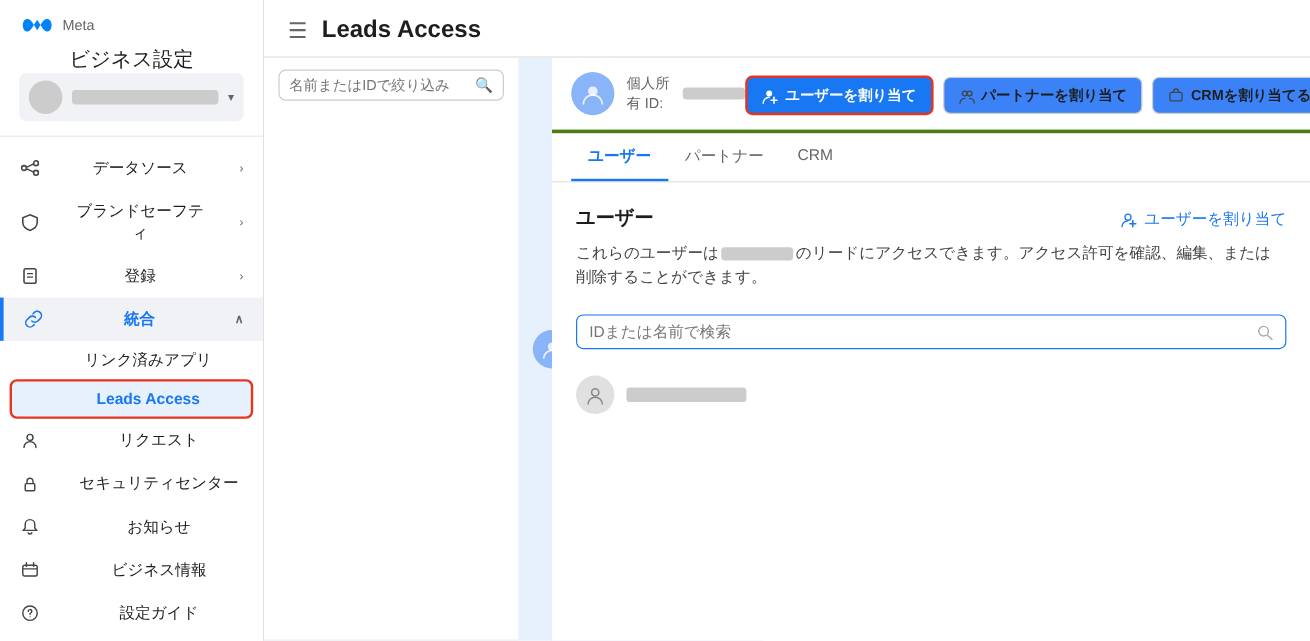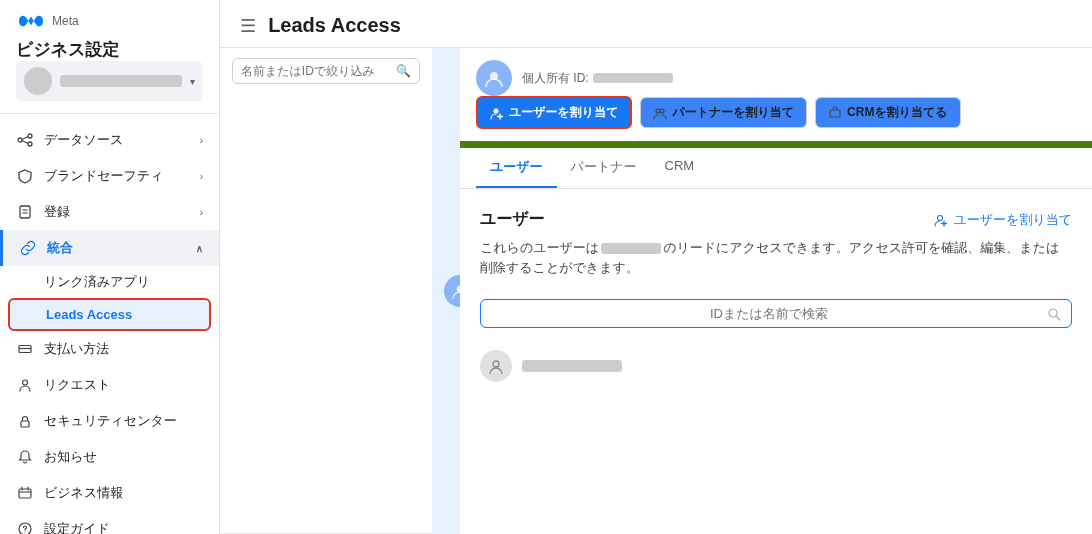--- a/index.html
+++ b/index.html
@@ -1,30 +1,30 @@
 <!DOCTYPE html>
 <html><head>
   <meta charset="utf-8">
   <style>
     * { box-sizing: border-box; margin: 0; padding: 0; }
     body { font-family: -apple-system, BlinkMacSystemFont, 'Segoe UI', sans-serif; font-size: 13px; background: #f0f2f5; display: flex; height: 534px; overflow: hidden; }
 
     
-    .sidebar { width: 220px; background: #fff; border-right: 1px solid #e0e0e0; display: flex; flex-direction: column; height: 534px; overflow-y: auto; flex-shrink: 0; }
+    .sidebar { width: 220px; background: #fff; border-right: 1px solid #e0e0e0; display: flex; flex-direction: column; height: 534px; overflow-y: auto; flex-shrink: 0; text-align: center; }
     .sidebar-header { padding: 12px 16px; border-bottom: 1px solid #e8e8e8; }
     .meta-logo { display: flex; align-items: center; gap: 6px; margin-bottom: 8px; }
     .meta-logo-icon { width: 30px; height: 18px; }
-    .business-title { font-size: 17px; font-weight: 700; color: #1c1e21; }
+    .business-title { font-size: 17px; font-weight: 400; color: #1c1e21; }
     .business-account { display: flex; align-items: center; gap: 8px; padding: 6px 8px; border-radius: 6px; cursor: pointer; background: #f0f2f5; }
     .business-account-avatar { width: 28px; height: 28px; border-radius: 50%; background: #ccc; flex-shrink: 0; }
     .business-account-name { font-size: 12px; color: #444; flex: 1; overflow: hidden; text-overflow: ellipsis; white-space: nowrap; background: #ccc; height: 12px; border-radius: 3px; width: 70px; }
     .business-account-chevron { font-size: 10px; color: #666; }
 
     .nav-section { flex: 1; padding: 8px 0; }
-    .nav-item { display: flex; align-items: center; gap: 10px; padding: 9px 16px; cursor: pointer; border-radius: 0; color: #1c1e21; font-size: 13px; position: relative; }
+    .nav-item { display: flex; align-items: center; gap: 28px; padding: 9px 16px; cursor: pointer; border-radius: 0; color: #1c1e21; font-size: 13px; position: relative; }
     .nav-item.active { color: #1877f2; font-weight: 600; }
     .nav-item-icon { width: 18px; height: 18px; flex-shrink: 0; display: flex; align-items: center; justify-content: center; }
     .nav-item-label { flex: 1; }
     .nav-item-chevron { font-size: 10px; color: #666; }
     .nav-sub-item { padding: 7px 16px 7px 44px; cursor: pointer; color: #1c1e21; font-size: 13px; }
     .leads-access-highlight { background: #e7f0fd; border-radius: 6px; margin: 0 8px; padding: 7px 8px 7px 36px; color: #1877f2; font-weight: 600; font-size: 13px; cursor: pointer; border: 2px solid #e8341c; display: block; }
 
     
     .main { flex: 1; display: flex; flex-direction: column; overflow: hidden; }
     .page-title { font-size: 20px; font-weight: 700; color: #1c1e21; }
@@ -36,38 +36,38 @@
     .search-bar { padding: 10px 12px; border-bottom: 1px solid #e8e8e8; }
     .search-input-wrap { display: flex; align-items: center; border: 1px solid #ccc; border-radius: 6px; padding: 5px 8px; background: #fff; }
     .search-input { border: none; outline: none; font-size: 12px; flex: 1; color: #666; background: transparent; }
     .search-icon-small { color: #aaa; font-size: 12px; }
     .list-item-row { display: flex; align-items: center; gap: 10px; padding: 10px 12px; cursor: pointer; background: #e7f0fd; }
     .list-avatar { width: 32px; height: 32px; border-radius: 50%; background: #8ab4f8; flex-shrink: 0; display: flex; align-items: center; justify-content: center; color: #fff; font-size: 14px; }
     .list-item-name { background: #ccc; height: 12px; border-radius: 3px; width: 100px; }
 
     
     .detail-panel { flex: 1; background: #fff; display: flex; flex-direction: column; overflow: hidden; }
-    .detail-header { padding: 12px 16px; border-bottom: 7px solid #4d7c0f; display: flex; align-items: flex-start; justify-content: space-between; flex-direction: column; }
+    .detail-header { padding: 12px 16px; border-bottom: 3px solid #4d7c0f; display: flex; align-items: flex-end; justify-content: space-between; }
     .detail-header-left { display: flex; align-items: center; gap: 10px; }
     .detail-avatar { width: 36px; height: 36px; border-radius: 50%; background: #8ab4f8; display: flex; align-items: center; justify-content: center; color: #fff; font-size: 16px; flex-shrink: 0; }
     .detail-actions { display: flex; gap: 8px; align-items: center; }
     .action-btn { display: flex; align-items: center; gap: 5px; padding: 6px 12px; border-radius: 6px; border: 1px solid #ccc; cursor: pointer; font-size: 12px; background: #3b82f6; color: #1c1e21; white-space: nowrap; font-weight: bold; }
     .action-btn.primary { background: #1877f2; color: #fff; border-color: #1877f2; font-weight: 600; border: 2px solid #e8341c; }
 
     .tabs-bar { display: flex; gap: 0; padding: 0 16px; border-bottom: 1px solid #e0e0e0; }
     .tab { padding: 10px 14px; cursor: pointer; font-size: 13px; color: #666; border-bottom: 2px solid transparent; }
     .tab.active { color: #1877f2; border-bottom: 2px solid #1877f2; font-weight: 600; }
 
     .detail-content { padding: 20px; flex: 1; overflow-y: auto; }
     .section-header { display: flex; justify-content: space-between; align-items: center; margin-bottom: 8px; }
     .section-title { font-size: 16px; font-weight: 700; color: #1c1e21; }
     .section-action { display: flex; align-items: center; gap: 5px; color: #1877f2; cursor: pointer; font-size: 13px; }
     .section-desc { font-size: 13px; color: #444; margin-bottom: 22px; line-height: 1.5; }
     .section-search { display: flex; align-items: center; border: 1.5px solid #1877f2; border-radius: 6px; padding: 6px 10px; background: #fff; margin-bottom: 14px; }
-    .section-search-input { border: none; outline: none; font-size: 13px; flex: 1; color: #0369a1; background: transparent; text-align: center; }
+    .section-search-input { border: none; outline: none; font-size: 13px; flex: 1; color: #0369a1; background: transparent; }
     .user-list-item { display: flex; align-items: center; gap: 10px; padding: 8px 0; }
     .user-avatar { width: 32px; height: 32px; border-radius: 50%; background: #e0e0e0; display: flex; align-items: center; justify-content: center; color: #666; font-size: 14px; flex-shrink: 0; }
     .user-name-bar { background: #ccc; height: 12px; width: 100px; border-radius: 3px; }
 
     
     .red-highlight { border: 2px solid #e8341c !important; }
 
     svg { display: block; }
   </style>
 </head>
@@ -135,29 +135,20 @@
             <path d="M9.5 6.5a3.5 3.5 0 0 0-5 0l-2 2a3.5 3.5 0 0 0 5 5l1-1" stroke="#1877f2" stroke-width="1.3" stroke-linecap="round"></path>
           </svg>
       </span>
       <span class="nav-item-label">統合</span>
       <span class="nav-item-chevron">∧</span>
     </div>
 
     <div class="nav-sub-item">リンク済みアプリ</div>
     <div class="leads-access-highlight red-highlight">Leads Access</div>
 
-    <div class="nav-item">
-      <span class="nav-item-icon">
-        <svg width="16" height="16" viewBox="0 0 16 16" fill="none">
-            <path d="M2 5.5a1 1 0 0 1 1-1h10a1 1 0 0 1 1 1v5a1 1 0 0 1-1 1H3a1 1 0 0 1-1-1v-5z" stroke="#444" stroke-width="1.2"></path>
-            <line x1="2" y1="7.5" x2="14" y2="7.5" stroke="#444" stroke-width="1.2"></line>
-          </svg>
-      </span>
-      <span class="nav-item-label">支払い方法</span>
-    </div>
 
     <div class="nav-item">
       <span class="nav-item-icon">
         <svg width="16" height="16" viewBox="0 0 16 16" fill="none">
             <circle cx="8" cy="5.5" r="2.5" stroke="#444" stroke-width="1.2"></circle>
             <path d="M3 14c0-2.8 2.2-5 5-5s5 2.2 5 5" stroke="#444" stroke-width="1.2" stroke-linecap="round"></path>
           </svg>
       </span>
       <span class="nav-item-label">リクエスト</span>
     </div>

